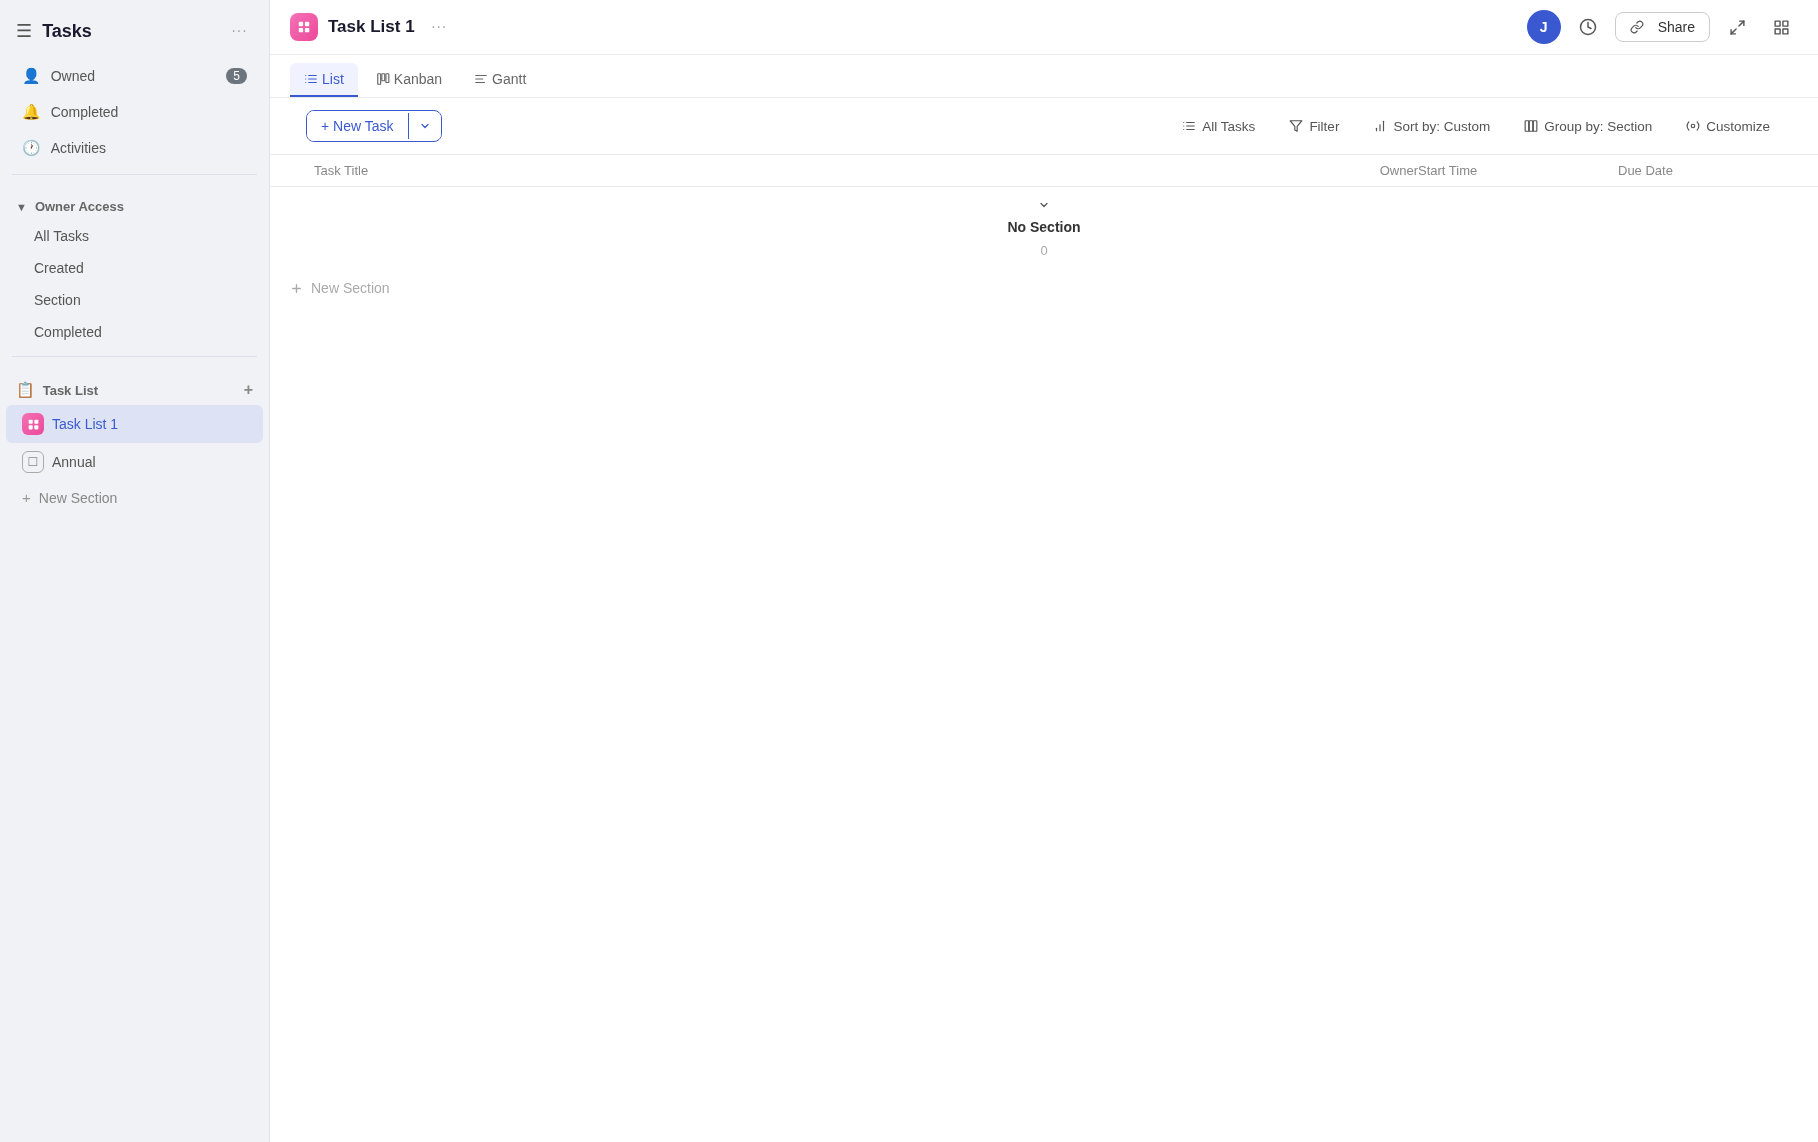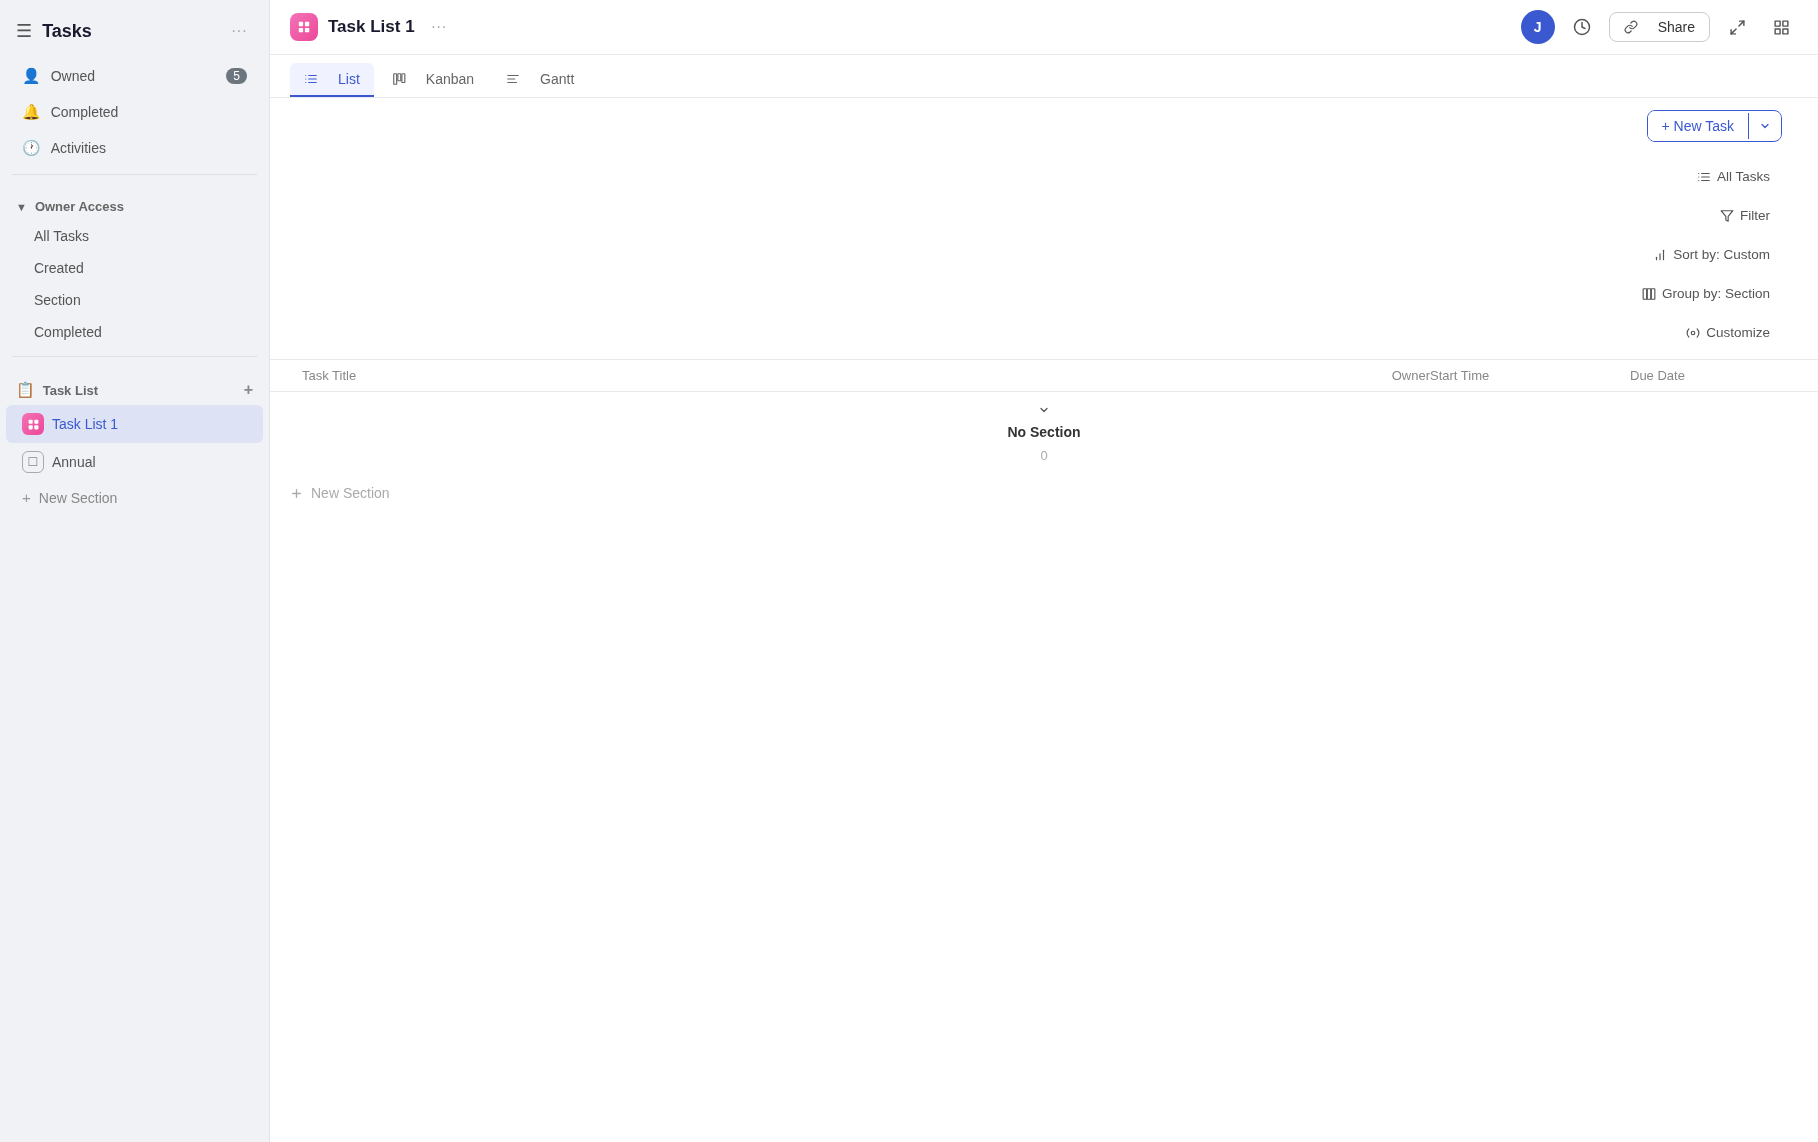--- a/index.html
+++ b/index.html
@@ -217,21 +217,21 @@
       align-items: center;
       justify-content: center;
       cursor: pointer;
       color: #555;
       font-size: 16px;
     }
 
     .share-btn {
       display: flex;
       align-items: center;
-      gap: 20px;
+      gap: 14px;
       padding: 6px 14px;
       border: 1.5px solid #ccc;
       border-radius: 8px;
       cursor: pointer;
       color: #333;
       font-size: 14px;
       background: white;
     }
 
     
@@ -239,43 +239,42 @@
       display: flex;
       align-items: center;
       padding: 8px 20px 0;
       border-bottom: 1px solid #e8eaed;
       gap: 4px;
     }
 
     .tab {
       display: flex;
       align-items: center;
-      gap: 20px;
+      gap: 4px;
       padding: 8px 14px;
       cursor: pointer;
       color: #666;
       font-size: 14px;
       border-radius: 6px 6px 0 0;
       border-bottom: 2px solid transparent;
     }
 
     .tab.active {
       color: #3a59d1;
       border-bottom: 2px solid #3a59d1;
       background: #f0f3ff;
     }
 
     
     .toolbar {
       display: flex;
-      align-items: flex-end;
+      align-items: center;
       padding: 12px 36px;
       gap: 10px;
       border-bottom: 1px solid #e8eaed;
-      flex-direction: column;
     }
 
     .new-task-btn {
       display: flex;
       align-items: center;
       gap: 0;
       border-radius: 8px;
       overflow: hidden;
       border: 1.5px solid #3a59d1;
     }
@@ -318,21 +317,21 @@
     
     .content {
       flex: 1;
       overflow-y: auto;
       padding: 0;
     }
 
     .column-headers {
       display: flex;
       align-items: center;
-      padding: 8px 8px;
+      padding: 8px 20px;
       border-bottom: 1px solid #e8eaed;
       color: #888;
       font-size: 13px;
     }
 
     .col-task-title { flex: 1; padding-left: 24px; }
     .col-owner { width: 160px; text-align: right; }
     .col-start-time { width: 180px; text-align: left; }
     .col-due-date { width: 180px; text-align: left; margin-left: 20px; }
 

